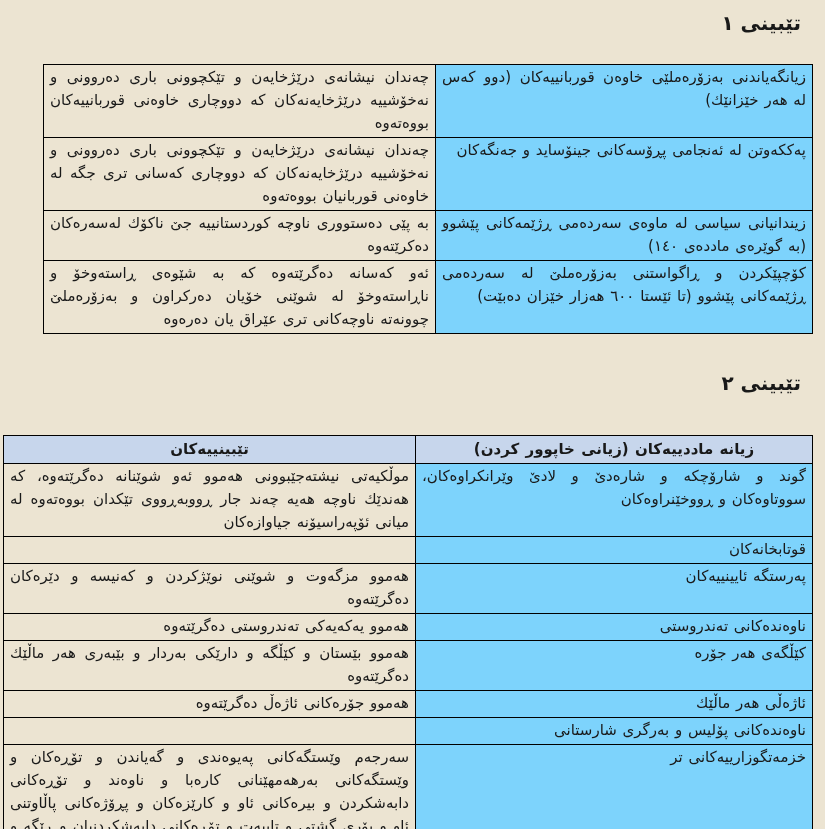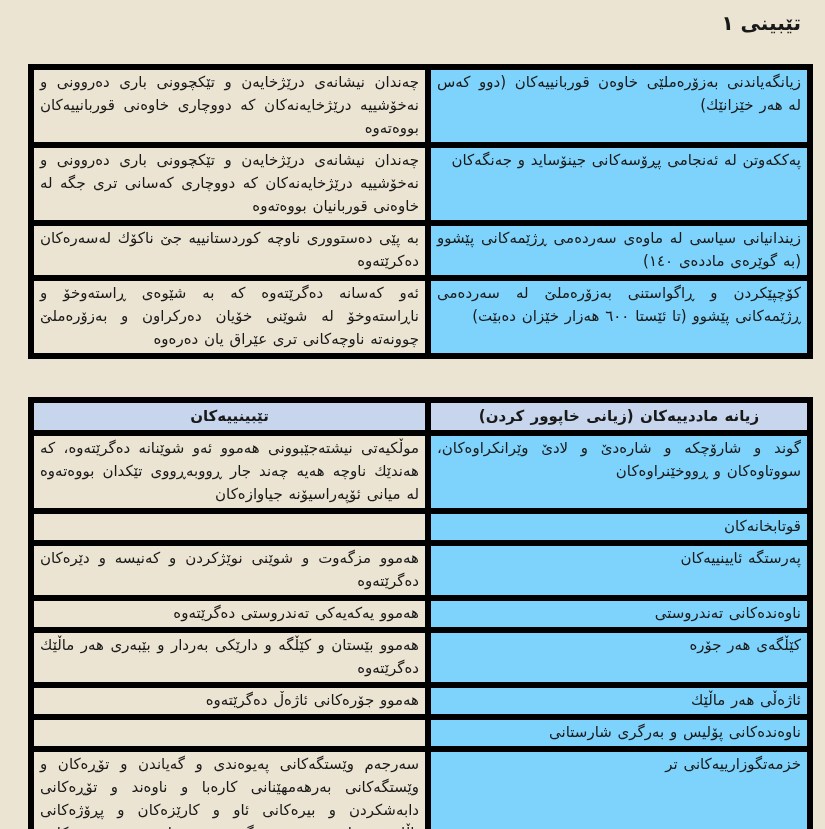--- a/index.html
+++ b/index.html
@@ -32,33 +32,33 @@
   .heading-2 { margin-top: 36px; }
   table.doc-table {
     border-collapse: collapse;
     table-layout: fixed;
     width: 755px;
     background: transparent;
   }
   table.t1 { margin-top: 27px; }
   table.t2 { margin-top: 38px; }
   .doc-table td, .doc-table th {
-    border: 6px solid #000000;
+    border: 1px solid #000000;
     vertical-align: top;
     font-size: 15px;
     line-height: 23px;
     padding: 1px 6px 2px 6px;
     text-align: justify;
     word-spacing: 1px;
   }
   .doc-table th {
     background: #c7d6ec;
     text-align: center;
     font-weight: bold;
-    padding: 2px 6px;
+    padding: 2px 16px;
   }
   td.category-cell { background: #7dd3fc; width: 364px; }
   td.note-cell     { background: #ece4d2; width: 379px; }
   th.category-head { width: 364px; }
   th.note-head     { width: 379px; }
 </style>
 </head>
 <body>
 
 <div class="page">
@@ -79,20 +79,21 @@
         <td class="category-cell">زیندانیانی سیاسی له ماوه‌ی سه‌رده‌می ڕژێمه‌كانی پێشوو (به گوێره‌ی مادده‌ی ١٤٠)</td>
         <td class="note-cell">به پێی ده‌ستووری ناوچه كوردستانییه جێ ناكۆك له‌سه‌ره‌كان ده‌كرێته‌وه</td>
       </tr>
       <tr>
         <td class="category-cell">كۆچپێكردن و ڕاگواستنی به‌زۆره‌ملێ له سه‌رده‌می ڕژێمه‌كانی پێشوو (تا ئێستا ٦٠٠ هه‌زار خێزان ده‌بێت)</td>
         <td class="note-cell">ئه‌و كه‌سانه ده‌گرێته‌وه كه به شێوه‌ی ڕاسته‌وخۆ و ناڕاسته‌وخۆ له شوێنی خۆیان ده‌ركراون و به‌زۆره‌ملێ چوونه‌ته ناوچه‌كانی تری عێراق یان ده‌ره‌وه</td>
       </tr>
     </tbody>
   </table>
 
+  <h1 class="note-heading heading-2">تێبینی ٢</h1>
 
   <table class="doc-table t2">
     <tbody>
       <tr>
         <th class="category-head">زیانه ماددییه‌كان (زیانی خاپوور كردن)</th>
         <th class="note-head">تێبینییه‌كان</th>
       </tr>
       <tr>
         <td class="category-cell">گوند و شارۆچكه و شاره‌دێ و لادێ وێرانكراوه‌كان، سووتاوه‌كان و ڕووخێنراوه‌كان</td>
         <td class="note-cell">موڵكیه‌تی نیشته‌جێبوونی هه‌موو ئه‌و شوێنانه ده‌گرێته‌وه، كه هه‌ندێك ناوچه هه‌یه چه‌ند جار ڕووبه‌ڕووی تێكدان بووه‌ته‌وه له میانی ئۆپه‌راسیۆنه جیاوازه‌كان</td>

